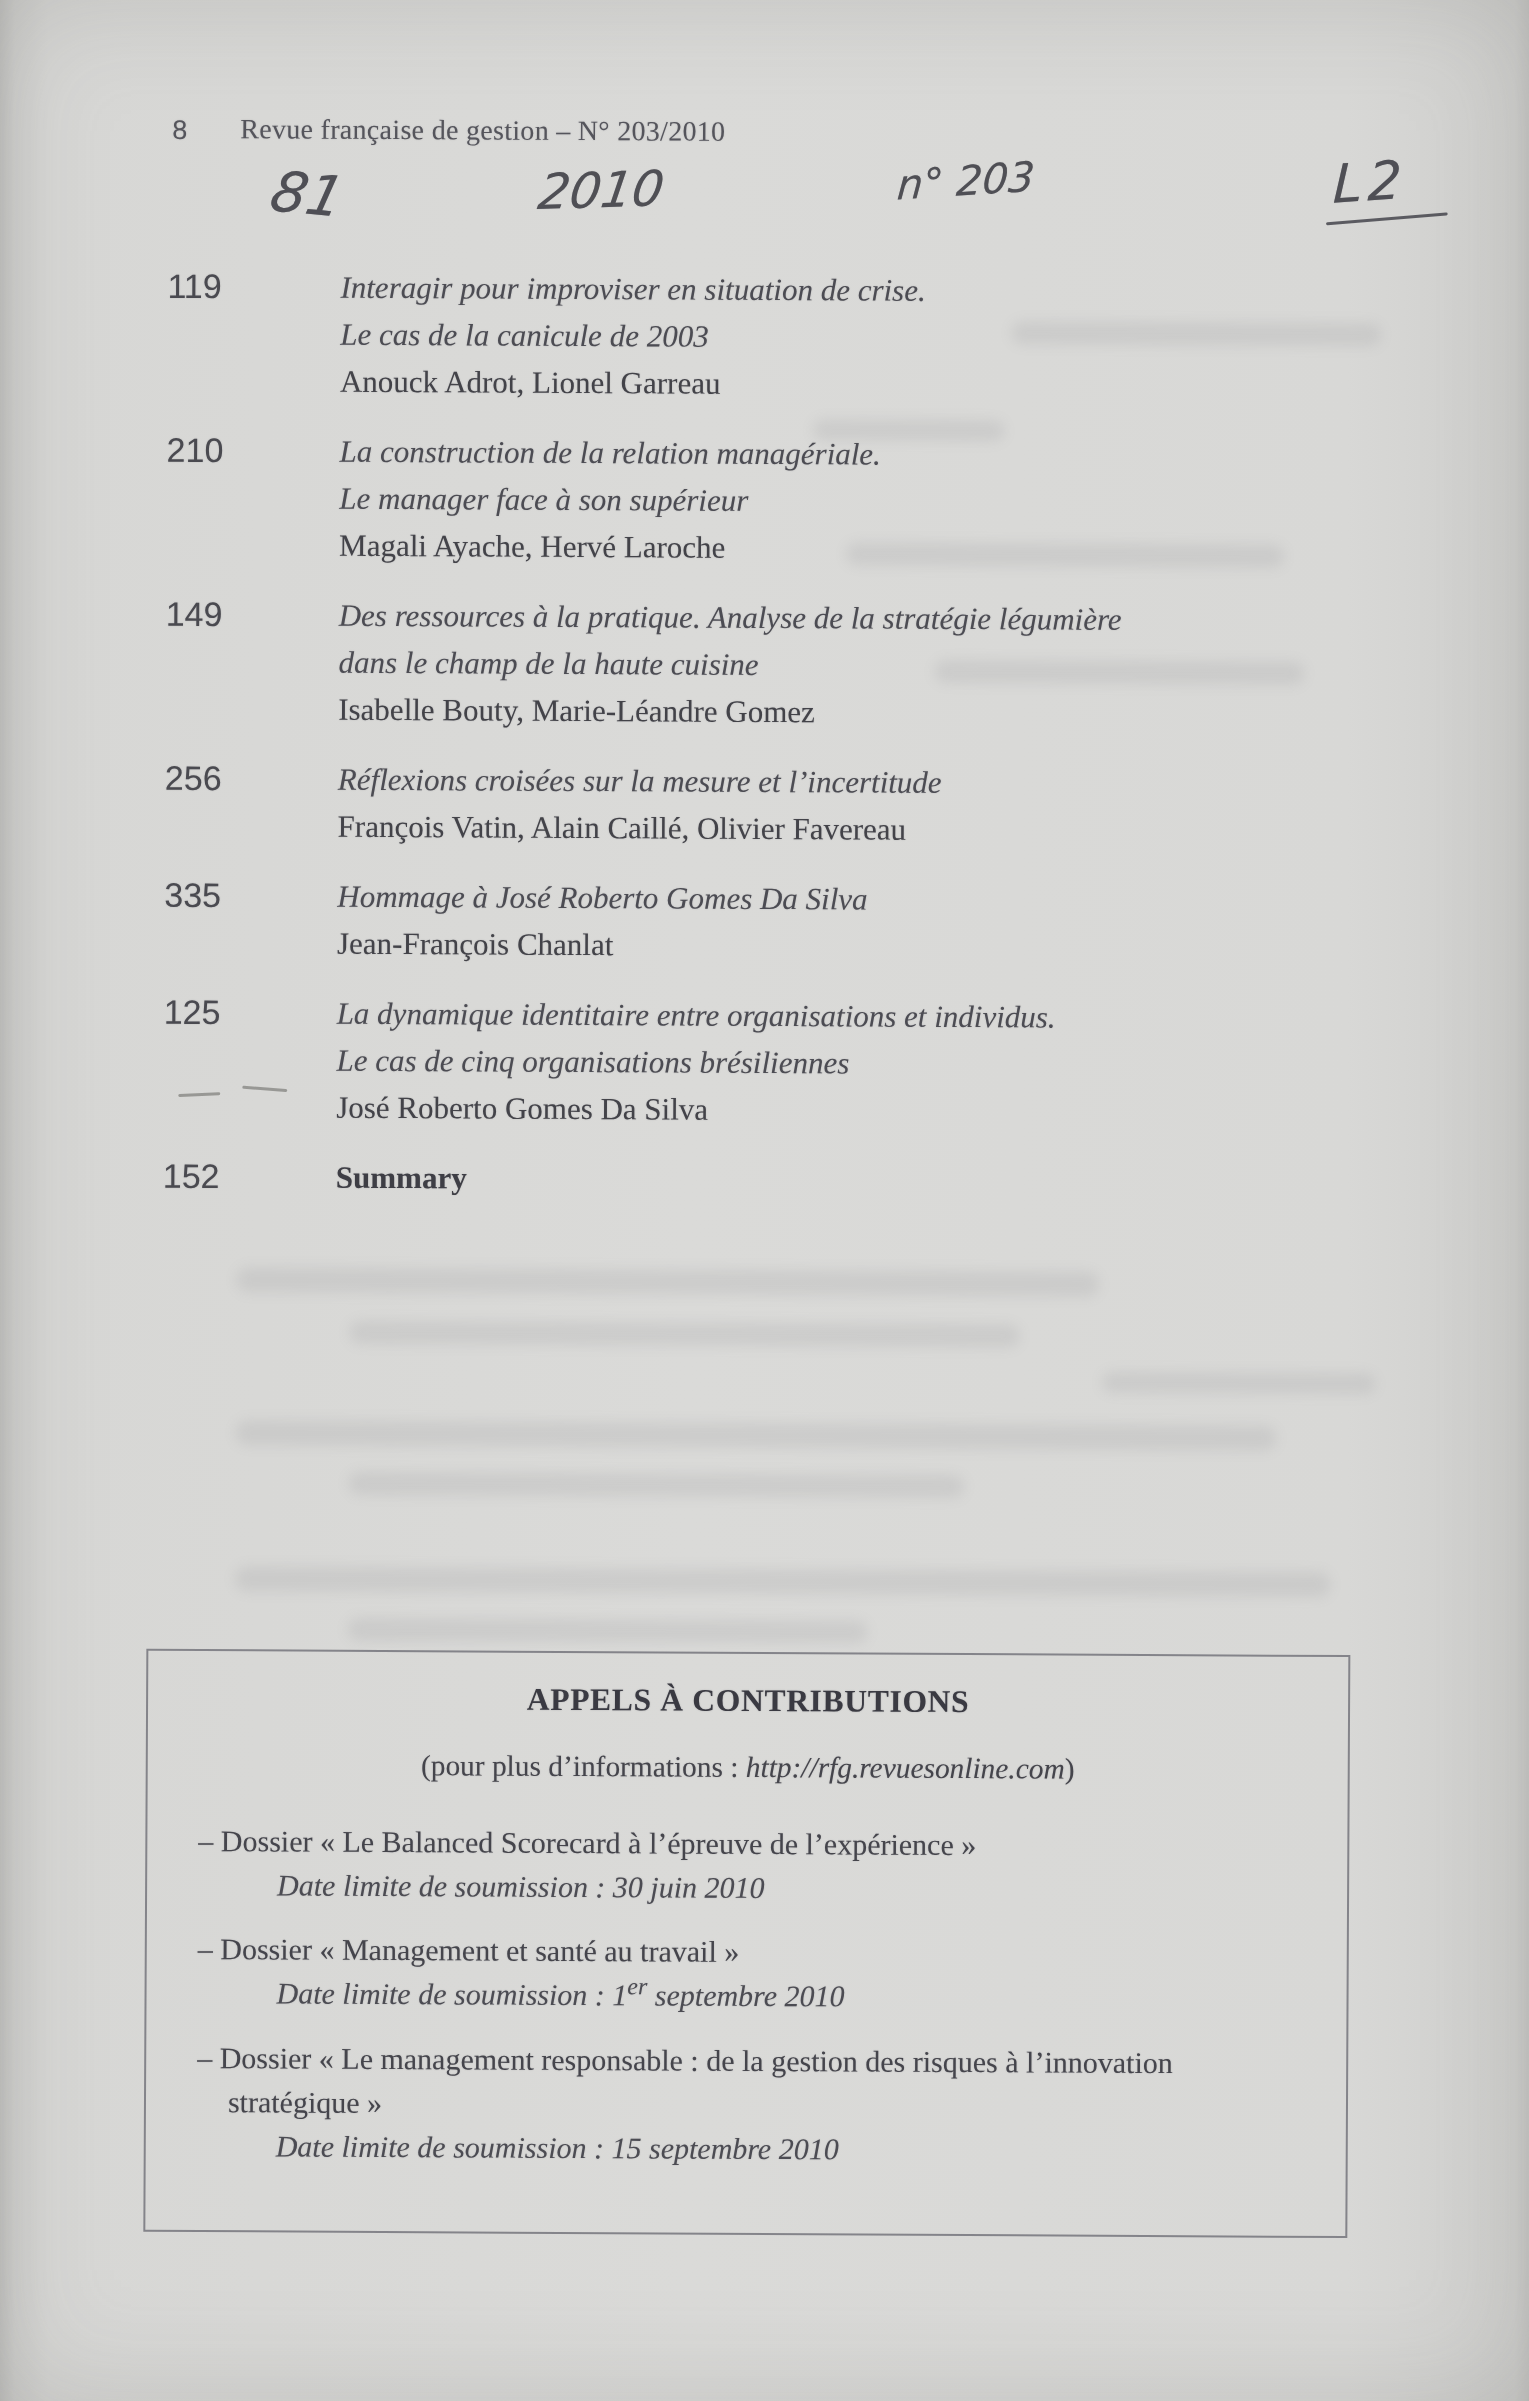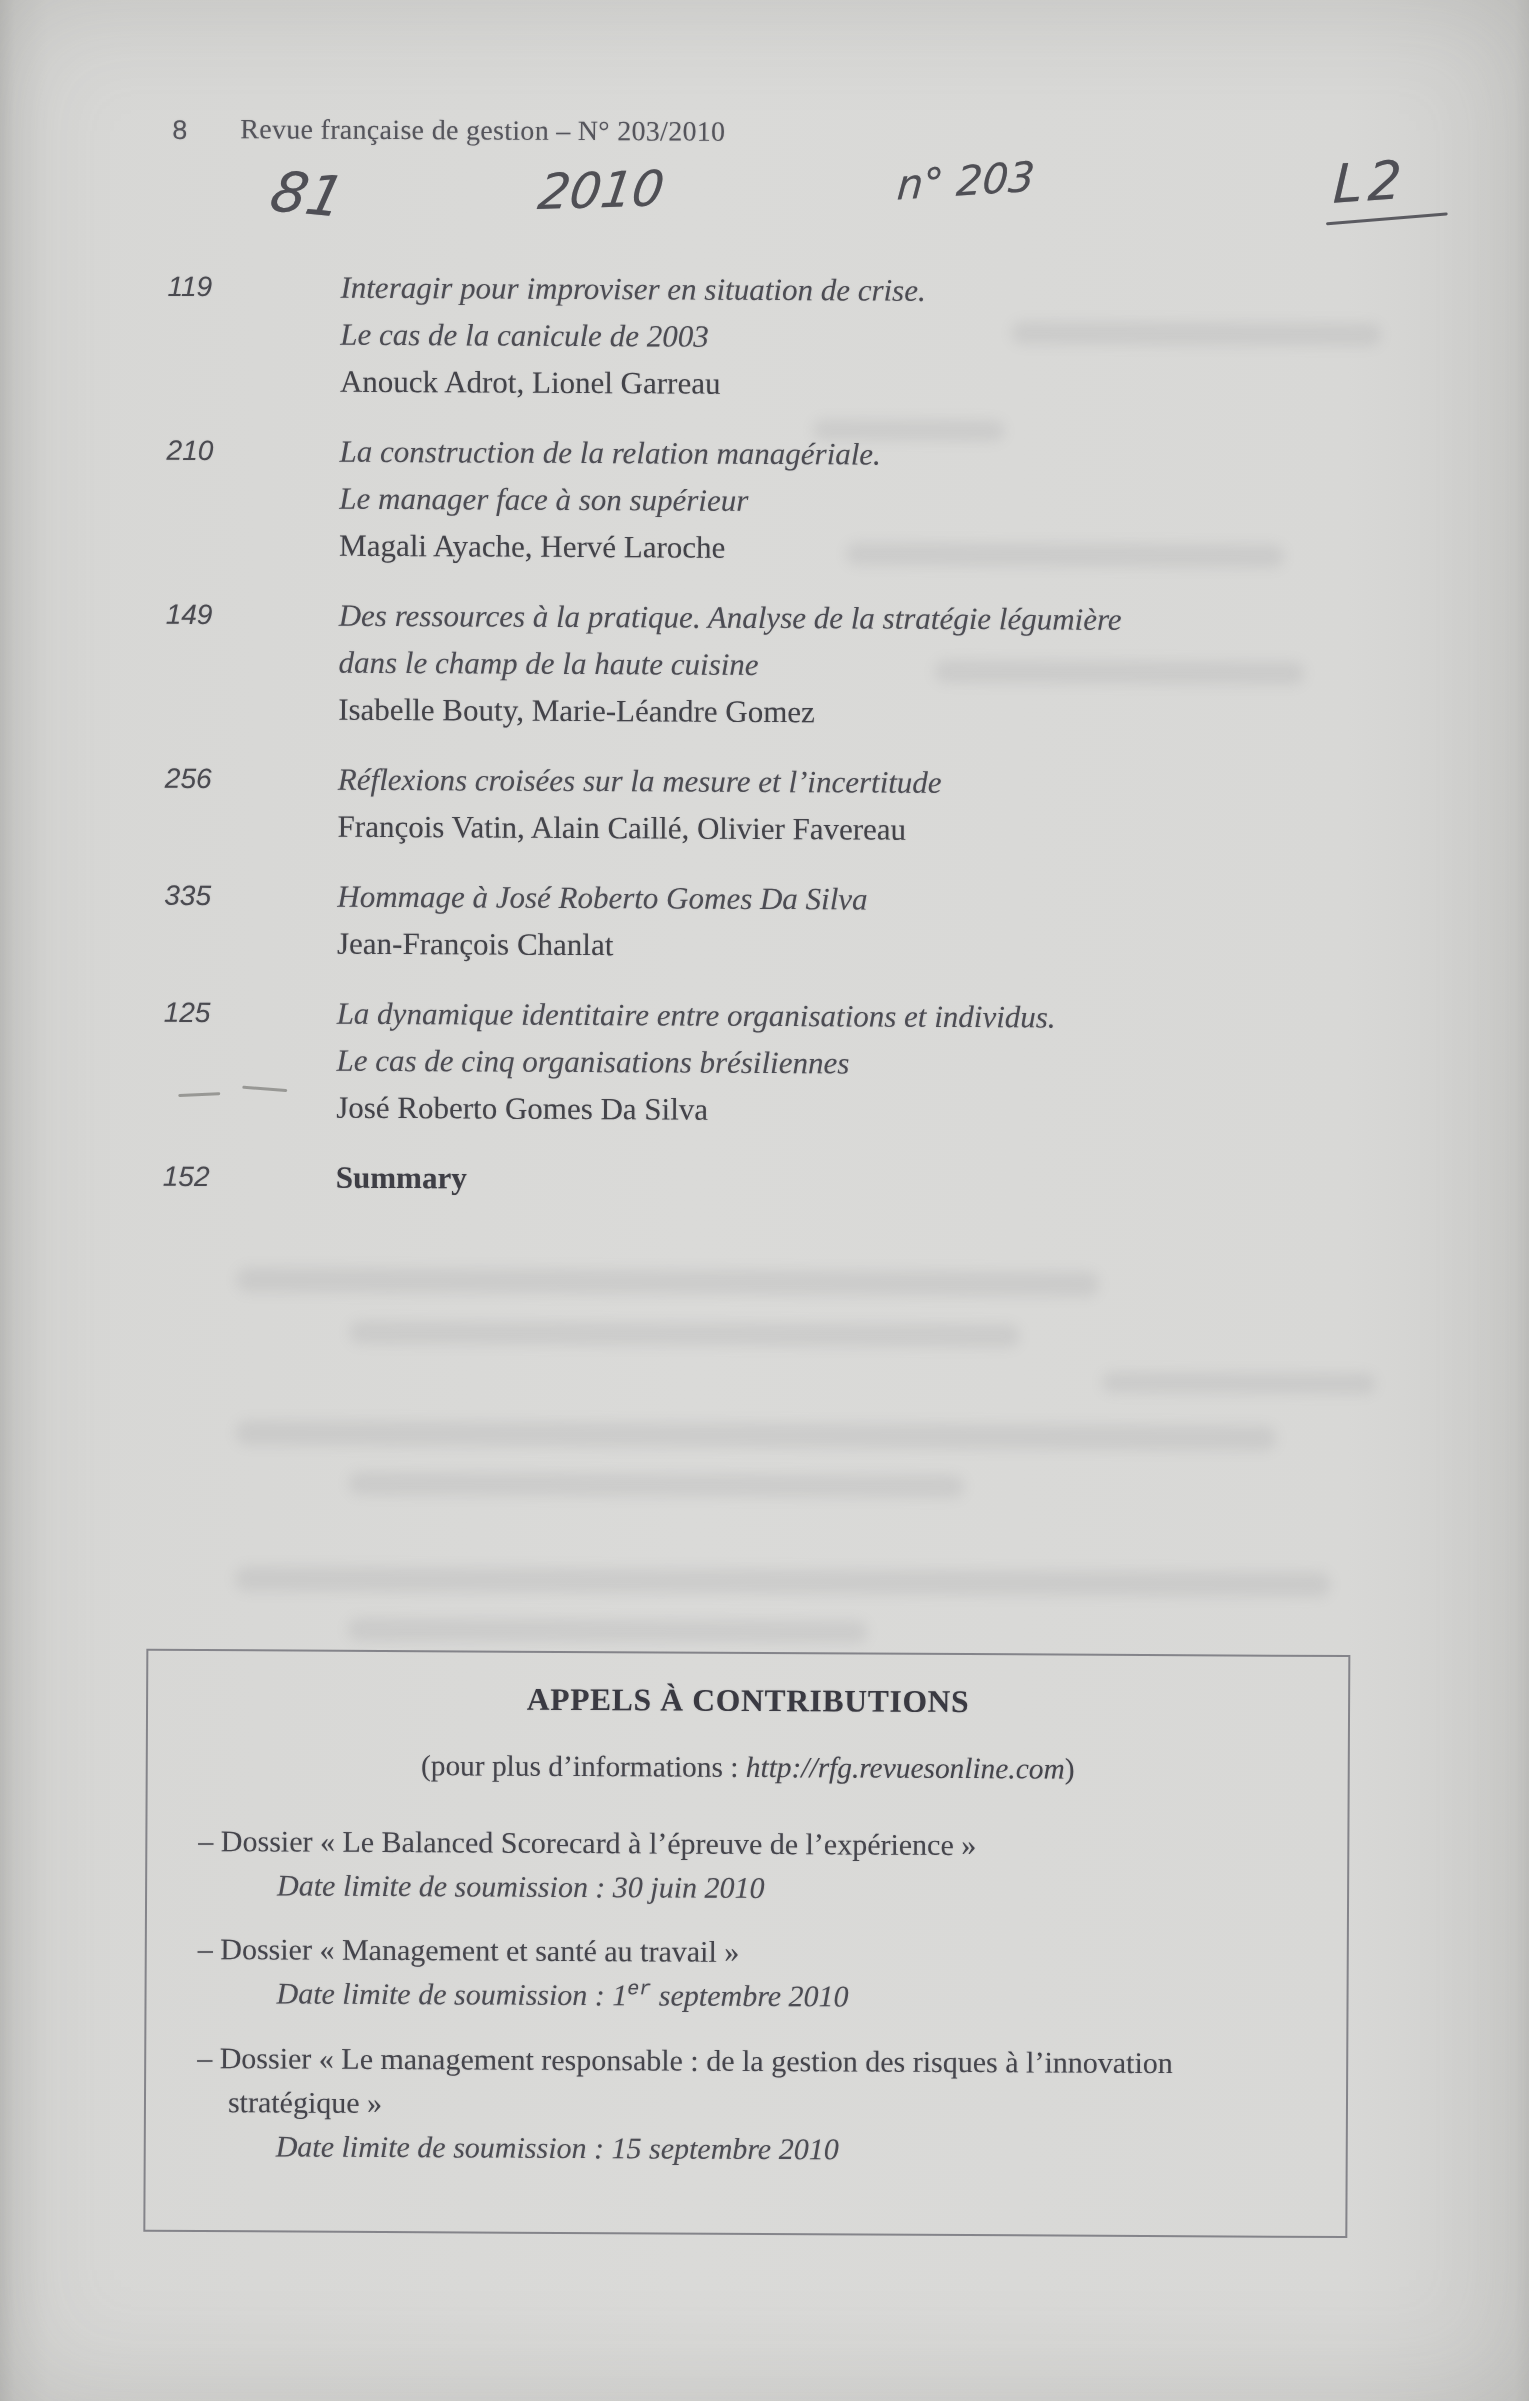--- a/index.html
+++ b/index.html
@@ -47,23 +47,22 @@
   }
 
   
   .toc{position:absolute;left:169px;top:266px;width:1185px;}
   .toc-entry{
     display:grid;grid-template-columns:173px 1fr;
     margin-bottom:23px;line-height:47px;
   }
   .toc-page{
     font-family:"Liberation Sans", sans-serif;
-    font-size:28px;color:#4a4a50;
+    font-size:34px;color:#4a4a50;
     text-shadow:0 0 1.4px rgba(75,75,85,.3);
-    font-style:italic;
   }
   .toc-text{font-size:31px;}
   .toc-line{
     font-style:italic;color:#4c4c53;
     text-shadow:0 0 1.4px rgba(75,75,85,.3);
   }
   .toc-authors{
     color:#434349;
     text-shadow:0 0 1.4px rgba(70,70,80,.3);
   }
@@ -91,21 +90,21 @@
     font-size:29.4px;color:#45454c;
     text-shadow:0 0 1.4px rgba(70,70,80,.3);
   }
   .callbox-info .url{font-style:italic;}
   .dossier-list{margin:38px 41px 0 51px;}
   .dossier{margin-bottom:20.5px;font-size:30px;line-height:44px;color:#45454c;
     text-shadow:0 0 1.4px rgba(70,70,80,.3);}
   .dossier-title{color:#45454c;}
   .dossier-title-cont{margin-left:31px;}
   .dossier-deadline{margin-left:79px;font-style:italic;color:#4c4c53;}
-  .dossier-deadline sup{font-size:20px;line-height:0;font-family:Liberation Mono, monospace;}
+  .dossier-deadline sup{font-size:24px;line-height:0;}
 
   
   .ghost{
     position:absolute;background:#6d6d74;border-radius:12.3px;
     filter:blur(6.2px);opacity:.12;
   }
 </style>
 </head>
 <body>
 

